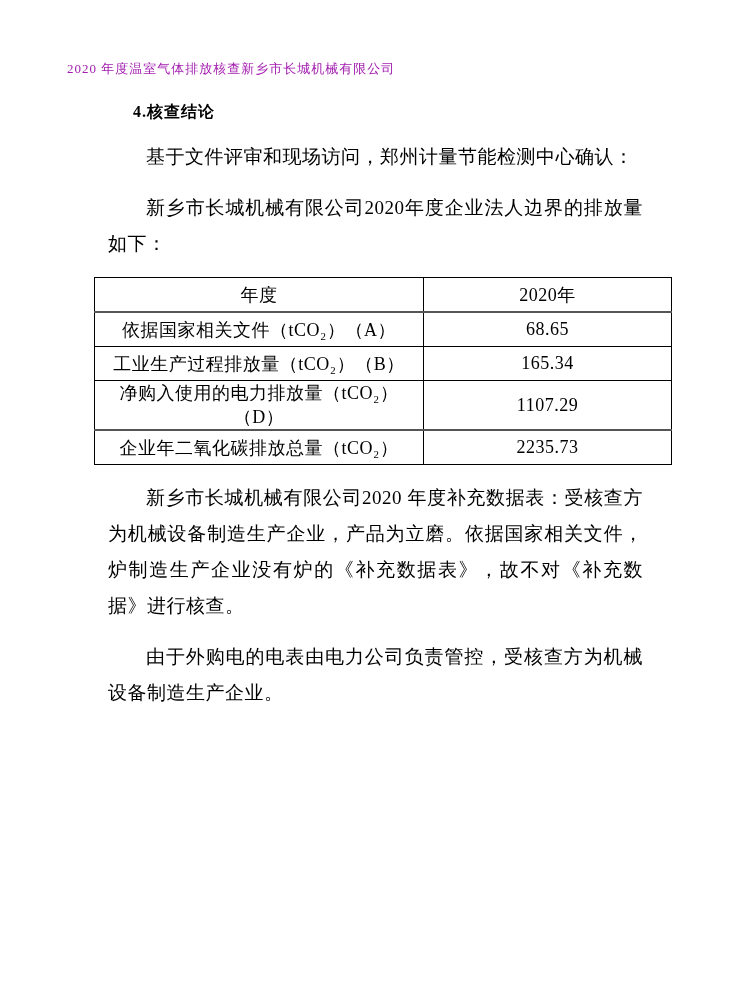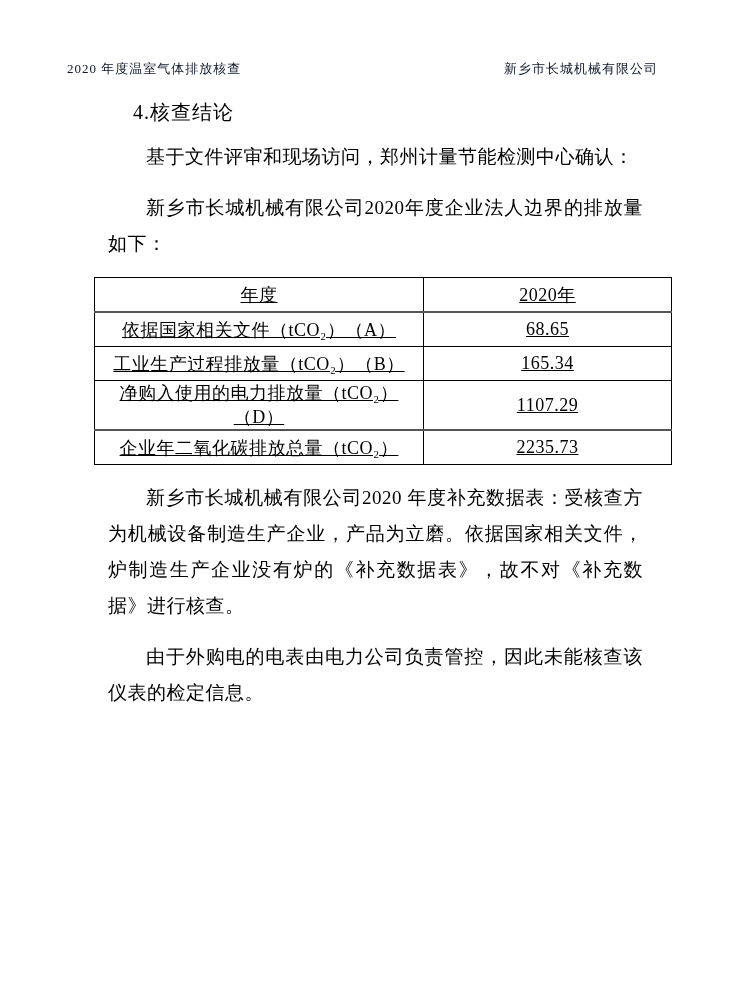--- a/index.html
+++ b/index.html
@@ -8,50 +8,49 @@
     box-sizing: border-box;
     position: relative;
     background: #ffffff;
     color: #000000;
     font-family: "Liberation Serif", "DejaVu Serif", serif;
     padding: 60px 72px 0 67px;
     overflow: hidden;
   }
   .header-row {
     display: flex;
-    justify-content: space-between;
+    justify-content: flex-start;
     align-items: baseline;
     font-size: 13px;
     letter-spacing: 1px;
-    color: #0f172a;
+    color: #a21caf;
   }
   .doc-body { margin-left: 26px; margin-top: 22px; }
   .heading {
-    font-size: 20px;
-    font-weight: normal;
+    font-size: 16px;
+    font-weight: bold;
     line-height: 24px;
     margin: 0 0 6px 0;
     padding-left: 40px;
     letter-spacing: 1px;
   }
   .para {
     font-size: 19px;
     line-height: 36px;
     margin: 15px;
     text-align: justify;
     text-indent: 38px;
     letter-spacing: 0.5px;
     word-break: break-all;
   }
   table.emissions {
     border-collapse: collapse;
     table-layout: fixed;
     width: 560px;
     margin: 6px 0 0 1px;
-    text-decoration: underline;
   }
   table.emissions td {
     border: 1px solid #000000;
     text-align: center;
     vertical-align: middle;
     height: 33px;
     font-size: 18px;
     padding: 0 4px;
     letter-spacing: 0.5px;
   }
@@ -100,16 +99,16 @@
         <tr class="total">
           <td class="col-label">企业年二氧化碳排放总量（tCO₂）</td>
           <td class="col-value">2235.73</td>
         </tr>
       </tbody>
     </table>
 
     <p class="para">新乡市长城机械有限公司2020 年度补充数据表：受核查方为机械设备制造生产企业，产品为立磨。依据国家相关文件，炉制造生产企业没有炉的《补充数据表》，故不对《补充数据》进行核查。</p>
 
 
-    <p class="para">由于外购电的电表由电力公司负责管控，因此未能核查该仪表的检定信息。</p>
+    <p class="para">由于外购电的电表由电力公司负责管控，受核查方为机械设备制造生产企业。</p>
 
   </div>
 </div>
 
 </body></html>

